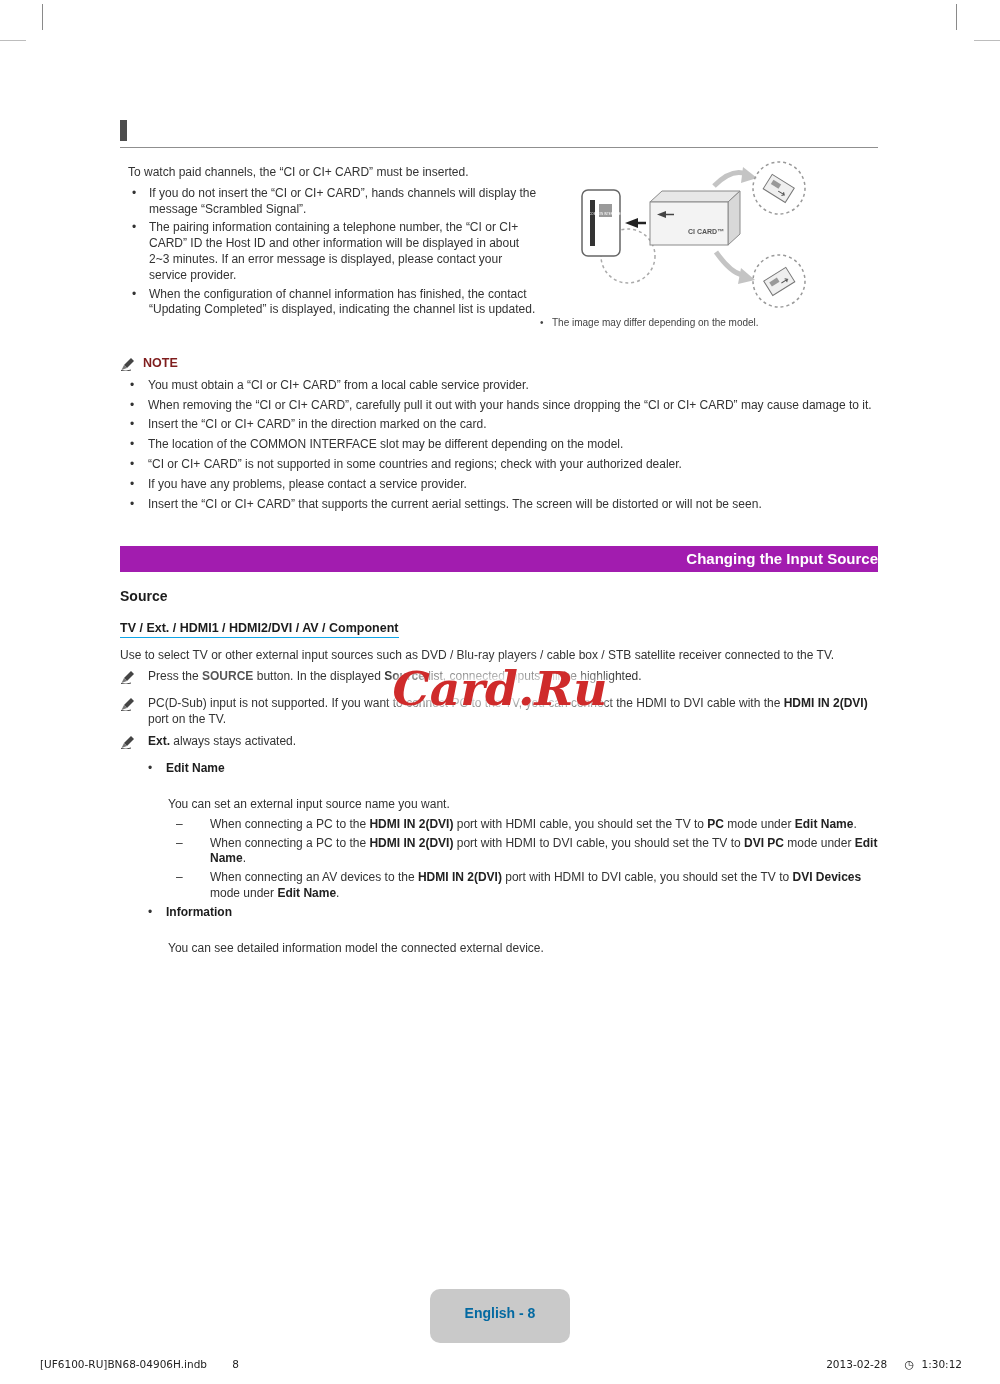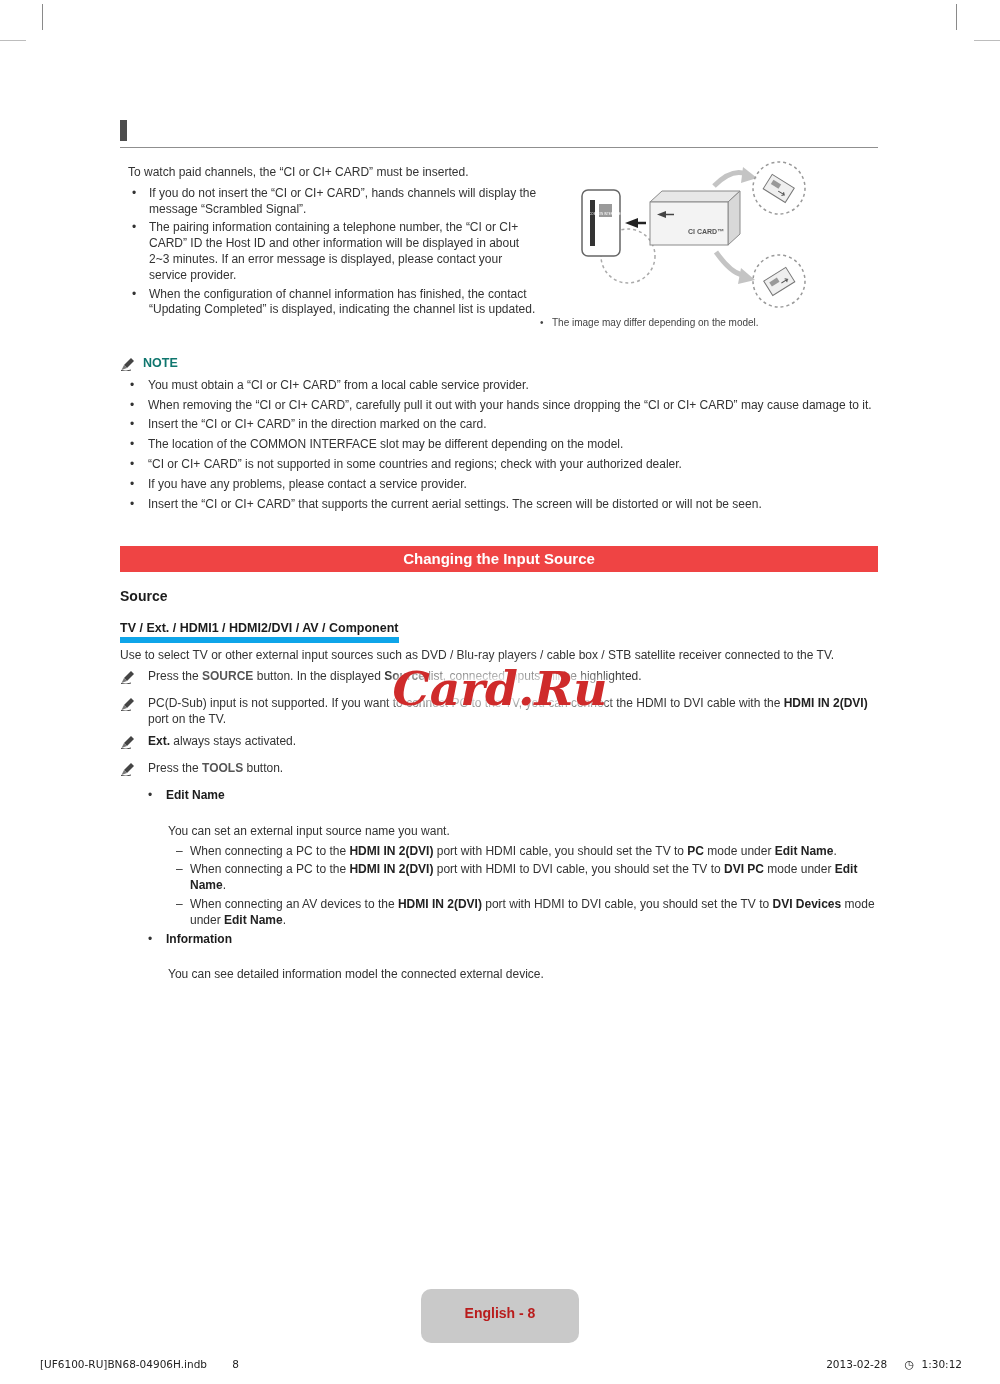--- a/index.html
+++ b/index.html
@@ -27,58 +27,58 @@
   .brow .t { flex:1; }
 
   
   .s1-figure { position:absolute; left:566px; top:160px; width:244px; height:152px; }
   .fig-caption { position:absolute; left:540px; top:316px; width:280px; display:flex; font-size:10px; line-height:13px; color:#444; }
   .fig-caption .b { width:12px; flex:none; }
 
   
   .note-block { position:absolute; left:120px; top:356px; width:758px; }
   .note-head { display:flex; align-items:center; margin-bottom:6px; }
-  .note-head .label { font-size:12.5px; font-weight:bold; color:#0f766e; margin-left:8px; }
+  .note-head .label { font-size:12.5px; font-weight:bold; color:#7f1d1d; margin-left:8px; }
   .note-items .brow { margin-bottom:4px; }
   .note-items .brow .b { width:18px; padding-left:10px; }
 
   
-  .s2-bar { position:absolute; left:120px; top:546px; width:758px; height:26px; background:#ef4444;
-            color:#fff; font-size:15px; font-weight:bold; text-align:center; line-height:26px; }
+  .s2-bar { position:absolute; left:120px; top:546px; width:758px; height:26px; background:#a21caf;
+            color:#fff; font-size:15px; font-weight:bold; text-align:right; line-height:26px; }
   .s2-source { position:absolute; left:120px; top:588px; font-size:14px; font-weight:bold; color:#1c1c1c; }
   .s2-sub { position:absolute; left:120px; top:621px; font-size:12.5px; font-weight:bold; color:#1c1c1c;
-            border-bottom:6px solid #0ea5e9; padding-bottom:2px; }
+            border-bottom:1px solid #0ea5e9; padding-bottom:2px; }
   .s2-desc { position:absolute; left:120px; top:648px; width:758px; }
   .s2-notes { position:absolute; left:120px; top:669px; width:758px; }
   .note-row { display:flex; margin-bottom:7px; }
   .note-row .pencil { width:20px; flex:none; padding-top:1px; }
   .note-row .nt { flex:1; padding-left:8px; }
   .edit-row { display:flex; padding-left:28px; margin-bottom:4px; margin-top:2px; }
   .edit-row .b { width:18px; flex:none; }
   .edit-row .t { font-weight:bold; color:#1c1c1c; }
   .sub-desc { padding-left:48px; margin-bottom:4px;margin-top:20px; }
   .dash-row { display:flex; padding-left:56px; margin-bottom:3px; }
   .dash-row .d { width:14px; flex:none; }
-  .dash-row .t { flex:1; }
+  .dash-row .t { flex:1;margin-left:20px; }
 
   
   .watermark {
     position:absolute; left:50%; top:655px; transform:translateX(-50%);
     font-family:"DejaVu Serif", serif; font-style:italic; font-weight:bold;
     font-size:47px; color:#cf2b2b; z-index:6; padding:6px 26px;
     text-shadow:0 0 6px rgba(255,255,255,.95), 0 0 14px rgba(255,255,255,.9);
     background:radial-gradient(ellipse at center, rgba(255,255,255,.85) 0%, rgba(255,255,255,0) 72%);
     white-space:nowrap;
   }
 
   
   .footer-box {
     position:absolute; left:50%; top:1289px; transform:translateX(-50%);
-    width:158px; height:54px; background:#c9c9c9; border-radius:10px;
-    text-align:center; font-size:14px; font-weight:bold; color:#b91c1c; line-height:48px;
+    width:140px; height:54px; background:#c9c9c9; border-radius:10px;
+    text-align:center; font-size:14px; font-weight:bold; color:#0369a1; line-height:48px;
   }
   .print-line { position:absolute; left:0; top:1358px; width:1000px; font-size:10.5px; color:#222;
                 font-family:"DejaVu Sans", sans-serif; }
   .print-left { position:absolute; left:40px; }
   .print-left .pg { margin-left:22px; }
   .print-right { position:absolute; right:38px; }
   .print-right .clock { margin:0 4px 0 14px; font-size:11px; }
 </style>
 </head>
 <body>
@@ -218,28 +218,20 @@
       <span class="nt"><span>PC(D-Sub) input is not supported. If you want to connect PC to the TV, you can connect the HDMI to DVI cable with the </span><span style="font-weight: bold; color: rgb(34, 34, 34);">HDMI IN 2(DVI)</span><span> port on the TV.</span></span>
     </div>
     <div class="note-row">
       <span class="pencil"><svg width="15" height="14" viewBox="0 0 15 14">
             <polygon points="4,8 11,1 14,4 7,11" fill="#444"></polygon>
             <polygon points="1.5,13 4,8 7,11" fill="#777"></polygon>
             <path d="M1 13.5 Q6 15 11 13" stroke="#444" stroke-width="1" fill="none"></path>
           </svg></span>
       <span class="nt"><span style="font-weight: bold; color: rgb(34, 34, 34);">Ext.</span><span> always stays activated.</span></span>
     </div>
-    <div class="note-row">
-      <span class="pencil"><svg width="15" height="14" viewBox="0 0 15 14">
-            <polygon points="4,8 11,1 14,4 7,11" fill="#444"></polygon>
-            <polygon points="1.5,13 4,8 7,11" fill="#777"></polygon>
-            <path d="M1 13.5 Q6 15 11 13" stroke="#444" stroke-width="1" fill="none"></path>
-          </svg></span>
-      <span class="nt"><span>Press the </span><span style="font-weight: bold; color: rgb(85, 85, 85);">TOOLS</span><span> button.</span></span>
-    </div>
 
     <div class="edit-row">
       <span class="b">•</span>
       <span class="t">Edit Name</span>
     </div>
     <div class="sub-desc">You can set an external input source name you want.</div>
     <div class="dash-row">
       <span class="d">–</span>
       <span class="t"><span>When connecting a PC to the </span><span style="font-weight: bold; color: rgb(34, 34, 34);">HDMI IN 2(DVI)</span><span> port with HDMI cable, you should set the TV to </span><span style="font-weight: bold; color: rgb(34, 34, 34);">PC</span><span> mode under </span><span style="font-weight: bold; color: rgb(34, 34, 34);">Edit Name</span><span>.</span></span>
     </div>

